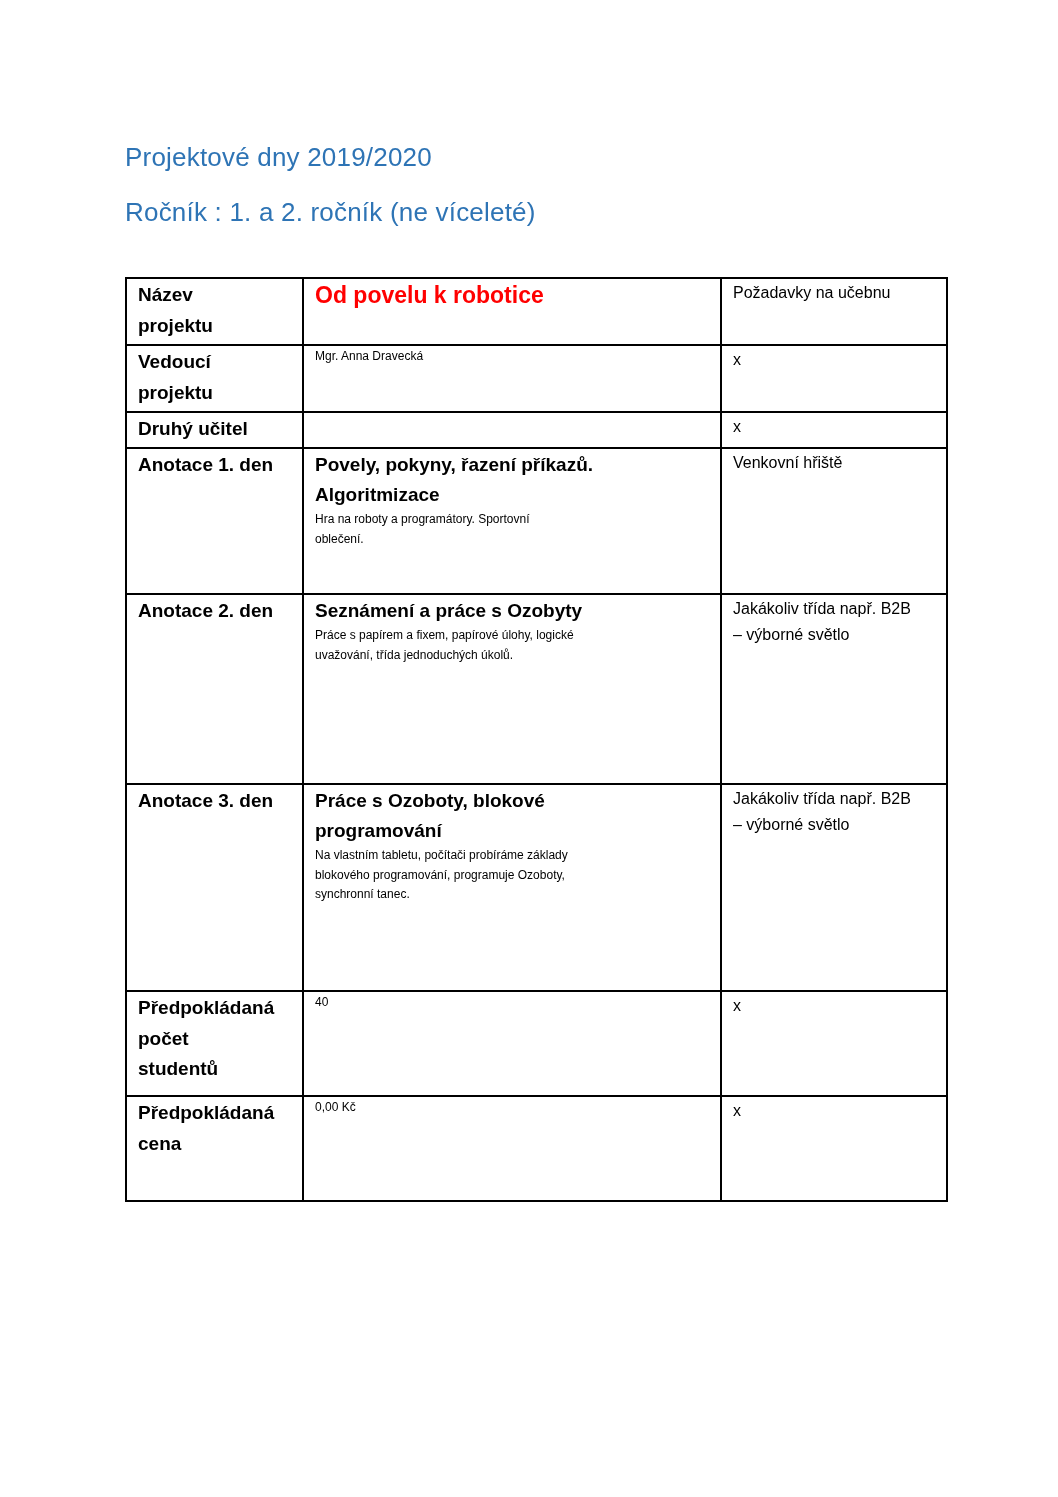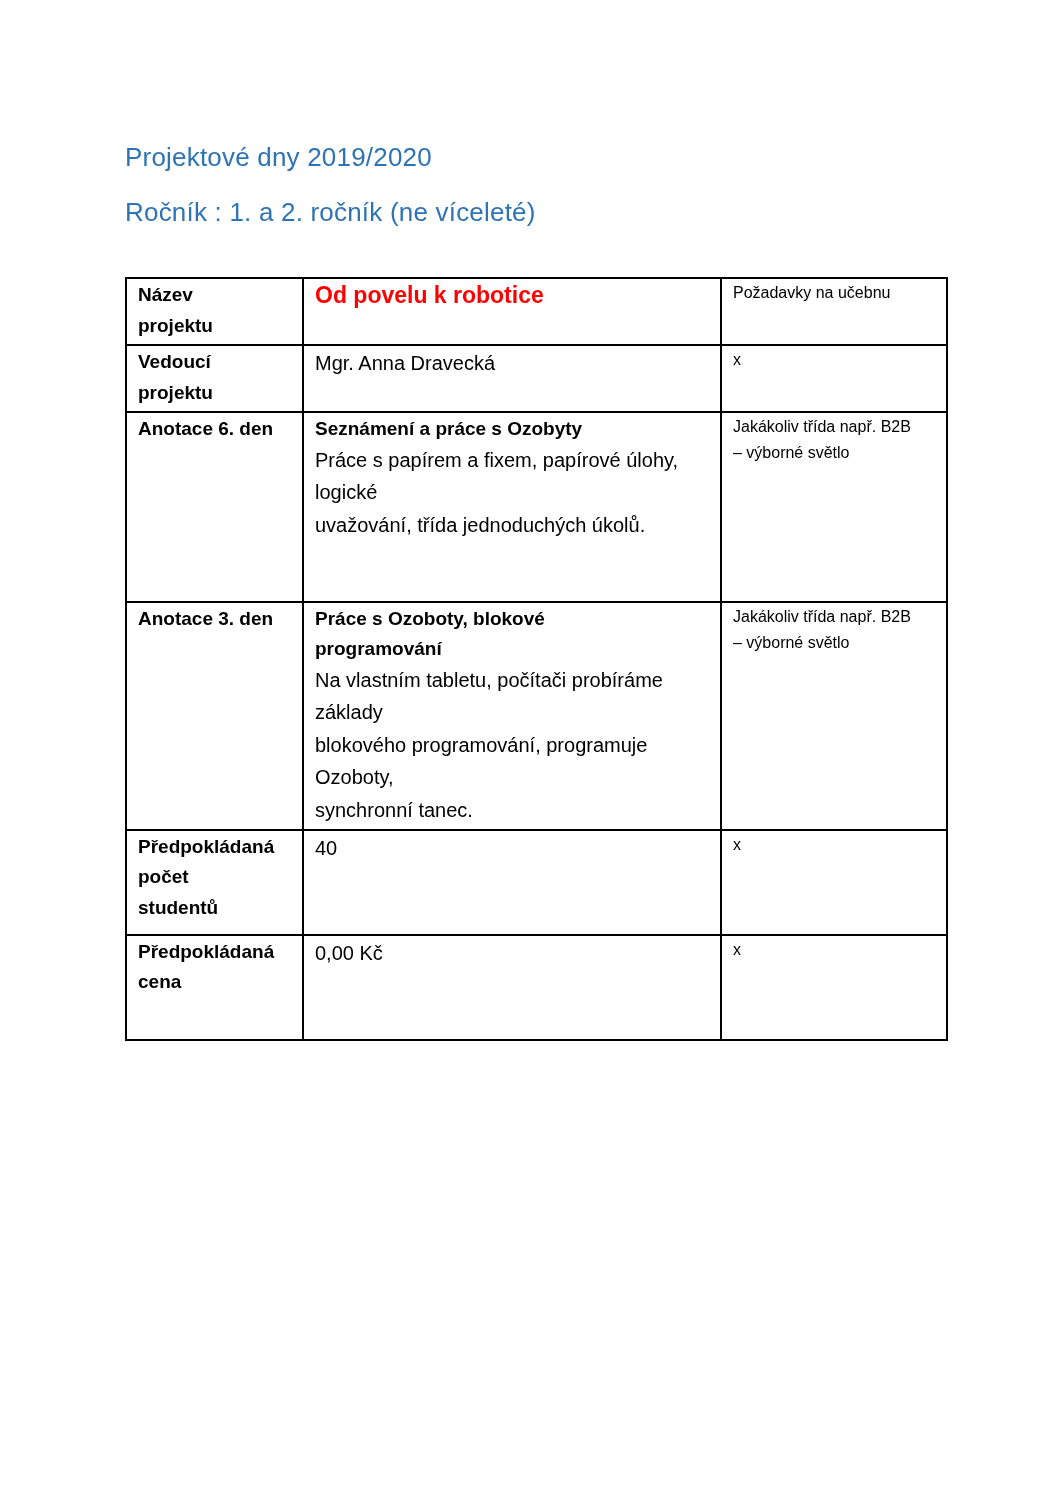--- a/index.html
+++ b/index.html
@@ -43,21 +43,21 @@
   }
   col.c-label { width: 177px; }
   col.c-content { width: 418px; }
   col.c-req { width: 226px; }
 
   tr.r0 td { height: 60px; }
   tr.r1 td { height: 61px; margin-top: 32px; }
   tr.r2 td { height: 33px; }
   tr.r3 td { height: 146px; }
   tr.r4 td { height: 190px; }
-  tr.r5 td { height: 138px; }
+  tr.r5 td { height: 207px; }
   tr.r6 td { height: 105px; }
   tr.r7 td { height: 105px; }
   tr.r8 td { height: 58px; }
 
   .cell-label {
     font-weight: bold;
     font-size: 19px;
     line-height: 1.6;
     white-space: pre-line;
   }
@@ -67,21 +67,21 @@
     font-size: 23px;
     line-height: 1.35;
   }
   .cell-title {
     font-weight: bold;
     font-size: 19px;
     line-height: 1.58;
     white-space: pre-line;
   }
   .cell-body {
-    font-size: 20px;
+    font-size: 12px;
     line-height: 1.62;
     white-space: pre-line;
   }
   .cell-req {
     font-size: 16px;
     line-height: 1.62;
     white-space: pre-line;
   }
 </style>
 </head>
@@ -119,25 +119,50 @@
 projektu</div>
       </td>
       <td>
         <div class="cell-body">Mgr. Anna Dravecká</div>
       </td>
       <td>
         <div class="cell-req">x</div>
       </td>
     </tr>
 
-
+    <tr class="r2">
+      <td>
+        <div class="cell-label">Druhý učitel</div>
+      </td>
+      <td>
+        <div class="cell-body"></div>
+      </td>
+      <td>
+        <div class="cell-req">x</div>
+      </td>
+    </tr>
+
+    <tr class="r3">
+      <td>
+        <div class="cell-label">Anotace 1. den</div>
+      </td>
+      <td>
+        <div class="cell-title">Povely, pokyny, řazení příkazů.
+Algoritmizace</div>
+        <div class="cell-body">Hra na roboty a programátory. Sportovní
+oblečení.</div>
+      </td>
+      <td>
+        <div class="cell-req">Venkovní hřiště</div>
+      </td>
+    </tr>
 
     <tr class="r4">
       <td>
-        <div class="cell-label">Anotace 6. den</div>
+        <div class="cell-label">Anotace 2. den</div>
       </td>
       <td>
         <div class="cell-title">Seznámení a práce s Ozobyty</div>
         <div class="cell-body">Práce s papírem a fixem, papírové úlohy, logické
 uvažování, třída jednoduchých úkolů.</div>
       </td>
       <td>
         <div class="cell-req">Jakákoliv třída např. B2B
 – výborné světlo</div>
       </td>

